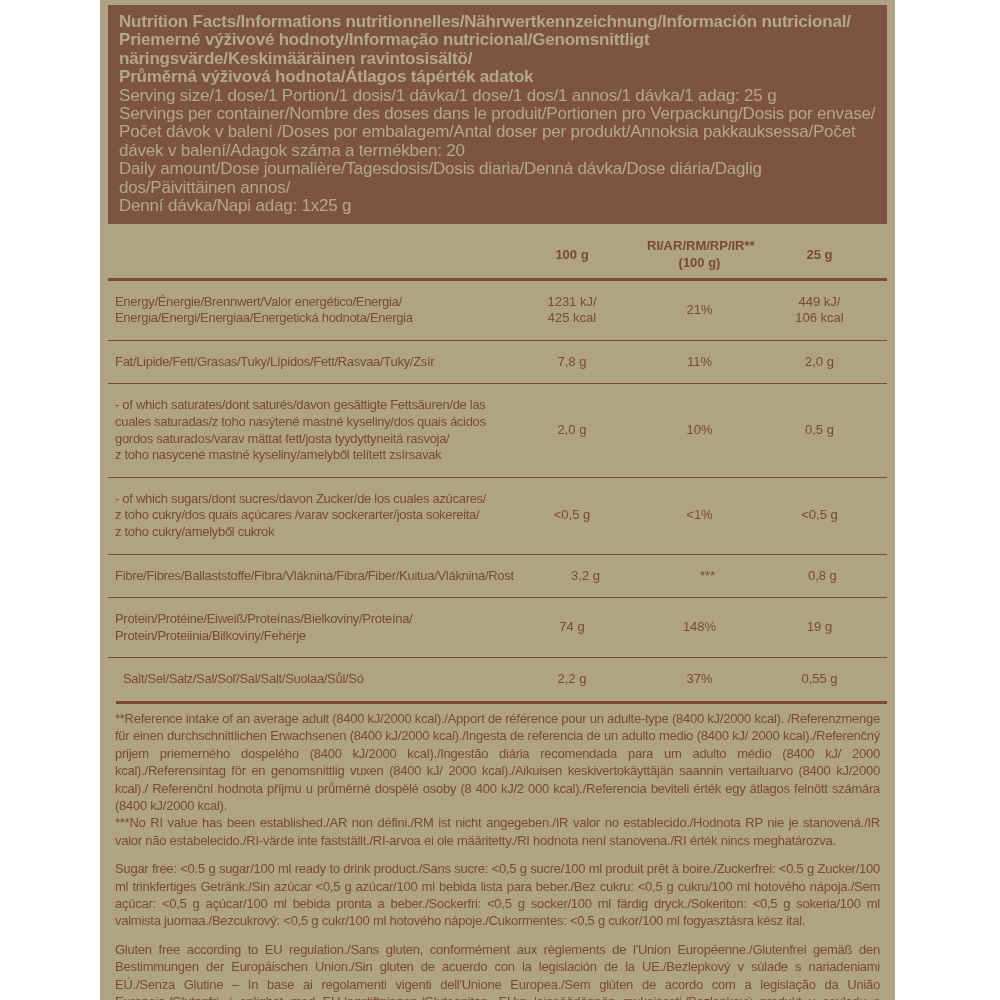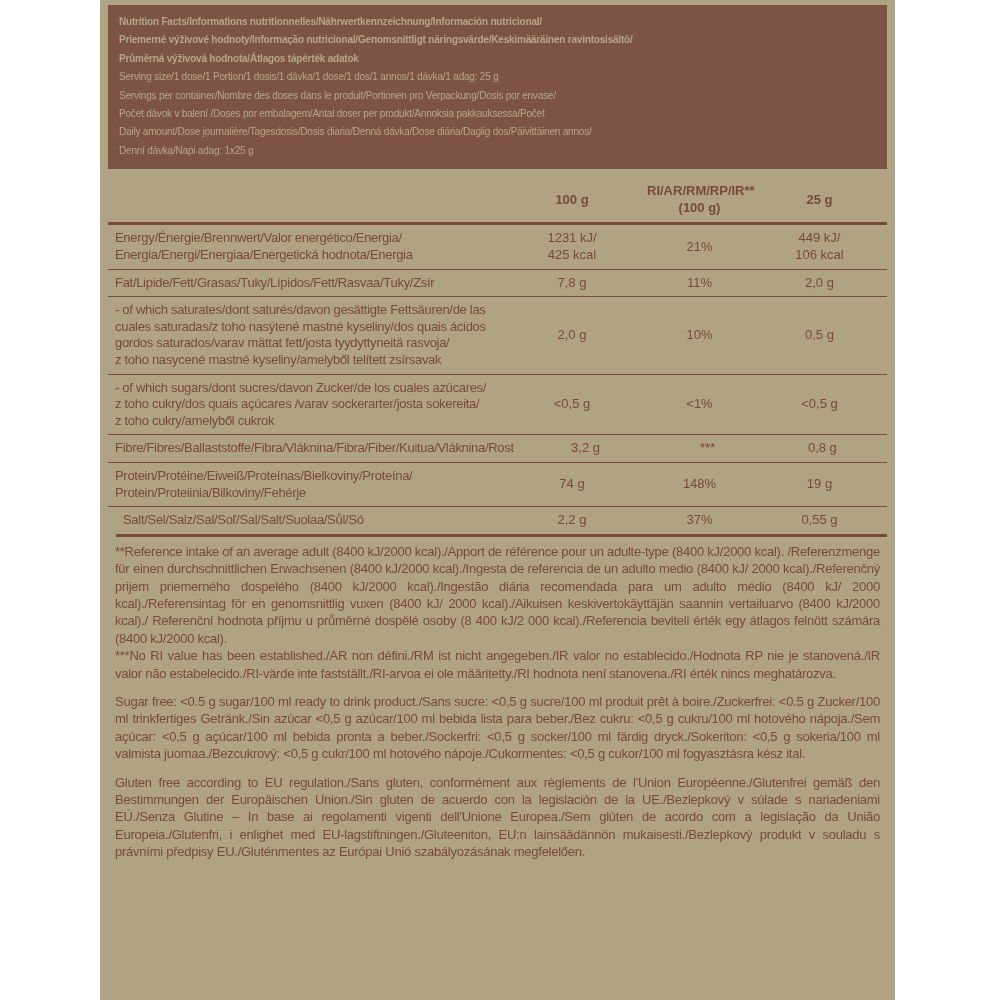--- a/index.html
+++ b/index.html
@@ -1,29 +1,29 @@
 <!DOCTYPE html>
 <html><head>
 <meta charset="utf-8">
 <style>
   html,body{margin:0;padding:0;background:#ffffff;}
   body{font-family:"Liberation Sans", sans-serif;}
   .stage{position:relative;width:1000px;height:1000px;background:#ffffff;overflow:hidden;}
   .label{position:absolute;left:100px;top:0;width:795px;height:1000px;background:#afa384;box-sizing:border-box;padding:5px 8px 0 8px;color:#7a4937;}
-  .panel{background:#7d5444;color:#b3a78b;padding:8px 11px 9px 11px;font-size:10px;line-height:18.4px;letter-spacing:-0.2px;}
+  .panel{background:#7d5444;color:#b3a78b;padding:8px 11px 9px 11px;font-size:17px;line-height:18.4px;letter-spacing:-0.2px;}
   .panel-line{white-space:pre-wrap;}
   .panel-line.bold{font-weight:bold;}
   .table{margin-top:10px;font-size:13px;}
   .cols-header{display:flex;align-items:center;border-bottom:3px solid #7a4937;padding:4px 0 6px 0;font-weight:bold;}
   .cols-header .spacer{flex:1;}
   .cc{text-align:center;line-height:15.5px;}
   .c1{width:150px;}
   .c2{width:105px;}
   .c3{width:135px;}
-  .row{display:flex;align-items:center;border-bottom:1px solid #7a4937;padding:5px 0;}
+  .row{display:flex;align-items:center;border-bottom:1px solid #7a4937;padding:13px 0;}
   .row.thick{border-bottom-width:3px;margin-left:8px;}
   .row .lbl{flex:1;line-height:16.6px;white-space:pre-line;padding-left:7px;letter-spacing:-0.3px;}
   .val{text-align:center;white-space:pre-line;line-height:16.6px;}
   .notes{padding:6px 7px 0 7px;font-size:13px;line-height:17.4px;letter-spacing:-0.25px;}
   .para{text-align:justify;white-space:pre-wrap;margin:0;}
   .para+.para{margin-top:0;}
   .gap{height:11px;}
 </style>
 </head>
 <body>
@@ -31,20 +31,21 @@
 <div class="stage">
   <div class="label">
 
     <div class="panel">
       <div class="panel-line bold">Nutrition Facts/Informations nutritionnelles/Nährwertkennzeichnung/Información nutricional/</div>
       <div class="panel-line bold">Priemerné výživové hodnoty/Informação nutricional/Genomsnittligt näringsvärde/Keskimääräinen ravintosisältö/</div>
       <div class="panel-line bold">Průměrná výživová hodnota/Átlagos tápérték adatok</div>
       <div class="panel-line">Serving size/1 dose/1 Portion/1 dosis/1 dávka/1 dose/1 dos/1 annos/1 dávka/1 adag: 25 g</div>
       <div class="panel-line">Servings per container/Nombre des doses dans le produit/Portionen pro Verpackung/Dosis por envase/</div>
       <div class="panel-line">Počet dávok v balení /Doses por embalagem/Antal doser per produkt/Annoksia pakkauksessa/Počet</div>
+      <div class="panel-line">dávek v balení/Adagok száma a termékben: 20</div>
       <div class="panel-line">Daily amount/Dose journalière/Tagesdosis/Dosis diaria/Denná dávka/Dose diária/Daglig dos/Päivittäinen annos/</div>
       <div class="panel-line">Denní dávka/Napi adag: 1x25 g</div>
     </div>
 
     <div class="table">
       <div class="cols-header">
         <div class="spacer"></div>
         <div class="cc c1 val">100 g</div>
         <div class="cc c2 val">RI/AR/RM/RP/IR**
 (100 g)</div>

